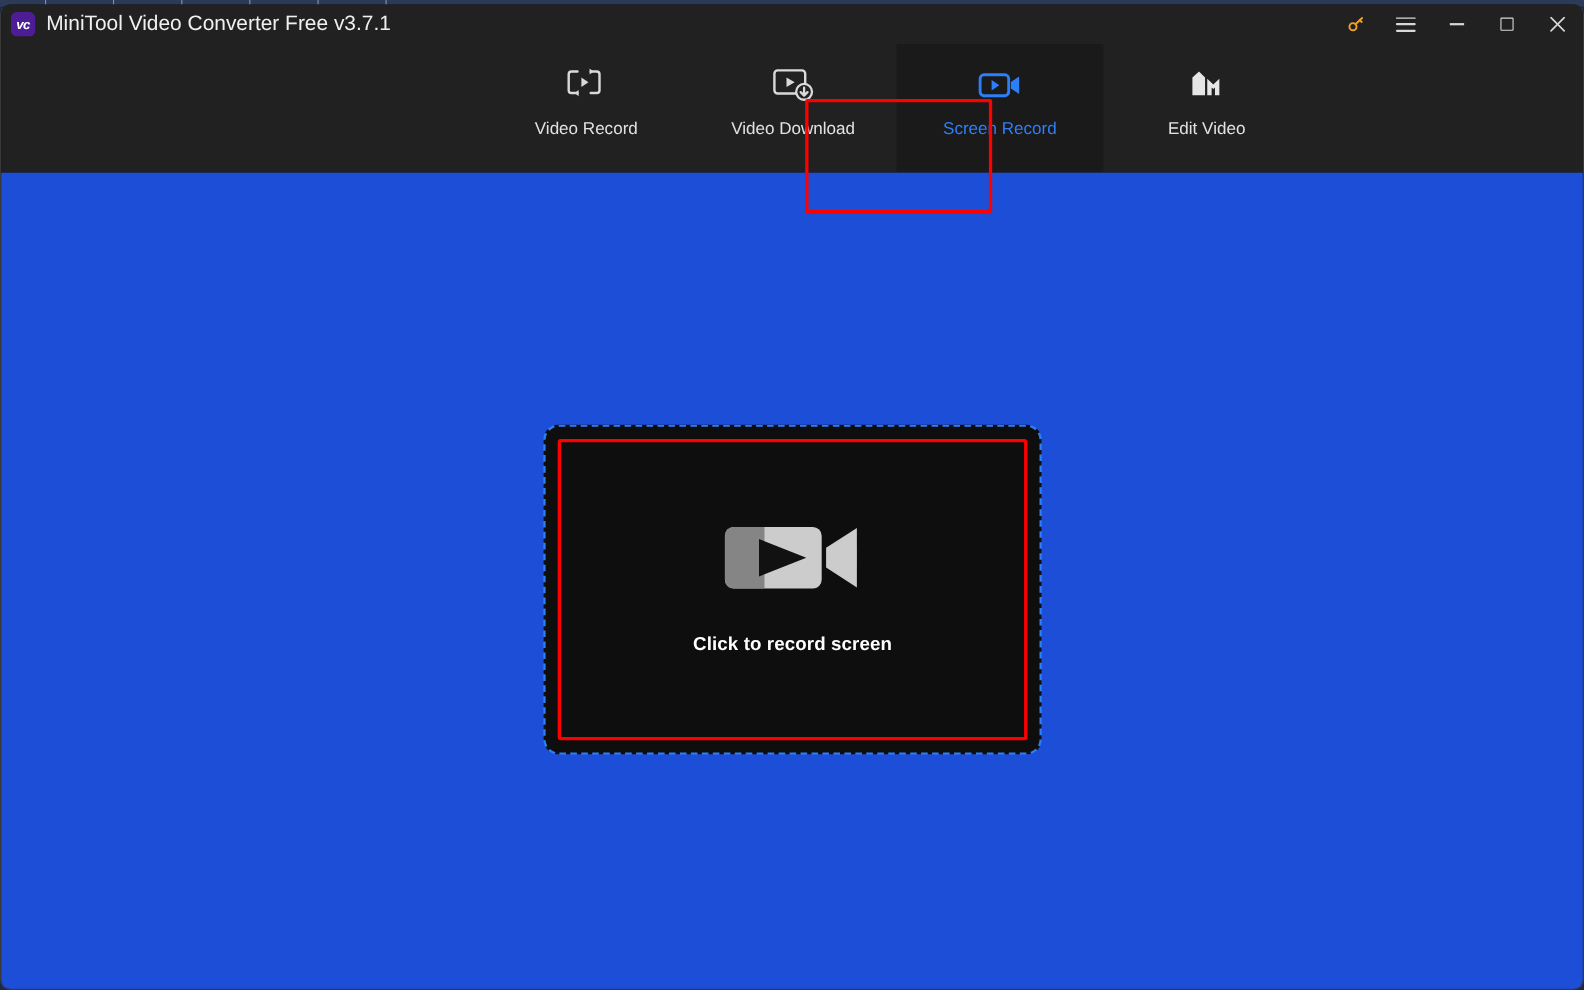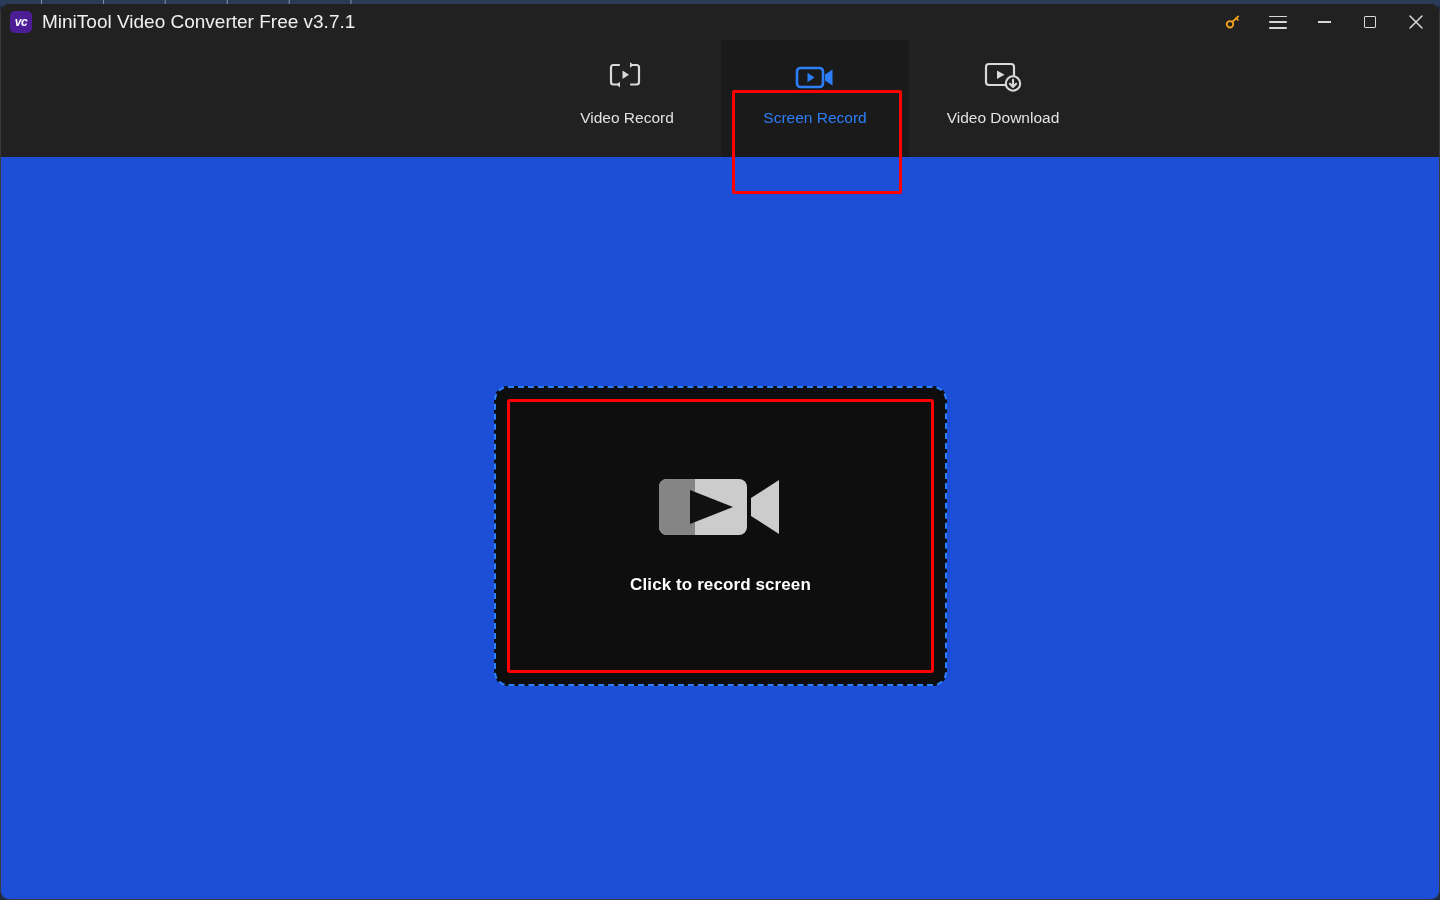--- a/index.html
+++ b/index.html
@@ -282,43 +282,52 @@
           <path d="M12 6 H6.5 A2.5 2.5 0 0 0 4 8.5 V23 A2.5 2.5 0 0 0 6.5 25.5 H12" fill="none" stroke="#d9d9d9" stroke-width="2.2" stroke-linecap="round"></path>
           <path d="M24 6 H29.5 A2.5 2.5 0 0 1 32 8.5 V23 A2.5 2.5 0 0 1 29.5 25.5 H24" fill="none" stroke="#d9d9d9" stroke-width="2.2" stroke-linecap="round"></path>
           <path d="M23 3.2 L26.6 6 L23 8.8 Z" fill="#d9d9d9"></path>
           <path d="M13 22.8 L9.4 25.6 L13 28.4 Z" fill="#d9d9d9"></path>
           <path d="M15.5 11.5 L22 15.8 L15.5 20.1 Z" fill="#d9d9d9"></path>
         </svg>
       </div>
       <div class="nav-label">Video Record</div>
     </div>
 
-    <div class="nav-tab active">
-      <div class="nav-icon">
-        <svg width="42" height="34" viewBox="0 0 42 34">
-          <rect x="3" y="7" width="26" height="19" rx="3.5" fill="none" stroke="#2d7ff9" stroke-width="2.6"></rect>
-          <path d="M13.5 11.8 L20.5 16.5 L13.5 21.2 Z" fill="#2d7ff9"></path>
-          <path d="M31 13.5 L38.5 8.5 V24.5 L31 19.5 Z" fill="#2d7ff9"></path>
-        </svg>
-      </div>
-      <div class="nav-label">Screen Record</div>
-    </div>
-
     <div class="nav-tab">
       <div class="nav-icon">
         <svg width="42" height="38" viewBox="0 0 42 38">
           <rect x="4" y="5" width="28" height="21" rx="3" fill="none" stroke="#d9d9d9" stroke-width="2.2"></rect>
           <path d="M15 11.5 L22.5 15.8 L15 20.1 Z" fill="#d9d9d9"></path>
           <circle cx="31" cy="24.5" r="7.2" fill="#212121" stroke="#d9d9d9" stroke-width="2.1"></circle>
           <path d="M31 20.7 V27.6 M27.9 24.8 L31 27.9 L34.1 24.8" fill="none" stroke="#d9d9d9" stroke-width="2.1" stroke-linecap="round" stroke-linejoin="round"></path>
         </svg>
       </div>
       <div class="nav-label">Video Download</div>
     </div>
 
+    <div class="nav-tab active">
+      <div class="nav-icon">
+        <svg width="42" height="34" viewBox="0 0 42 34">
+          <rect x="3" y="7" width="26" height="19" rx="3.5" fill="none" stroke="#2d7ff9" stroke-width="2.6"></rect>
+          <path d="M13.5 11.8 L20.5 16.5 L13.5 21.2 Z" fill="#2d7ff9"></path>
+          <path d="M31 13.5 L38.5 8.5 V24.5 L31 19.5 Z" fill="#2d7ff9"></path>
+        </svg>
+      </div>
+      <div class="nav-label">Screen Record</div>
+    </div>
+
+    <div class="nav-tab">
+      <div class="nav-icon">
+        <svg width="38" height="38" viewBox="0 0 38 38">
+          <path d="M6 27.5 V11.5 L12 6 L17.5 11.5 V27.5 Z" fill="#e6e6e6"></path>
+          <path d="M19.5 27.5 V12.5 L25 17.8 L30.5 12.5 V27.5 H26.5 V20.5 L25 22 L23.5 20.5 V27.5 Z" fill="#e6e6e6"></path>
+        </svg>
+      </div>
+      <div class="nav-label">Edit Video</div>
+    </div>
 
     <div class="annot-tab"></div>
   </div>
 
   <div class="stage">
 
     <div class="dropzone-wrap">
       <div class="dropzone">
 
         <div class="dropzone-inner">

